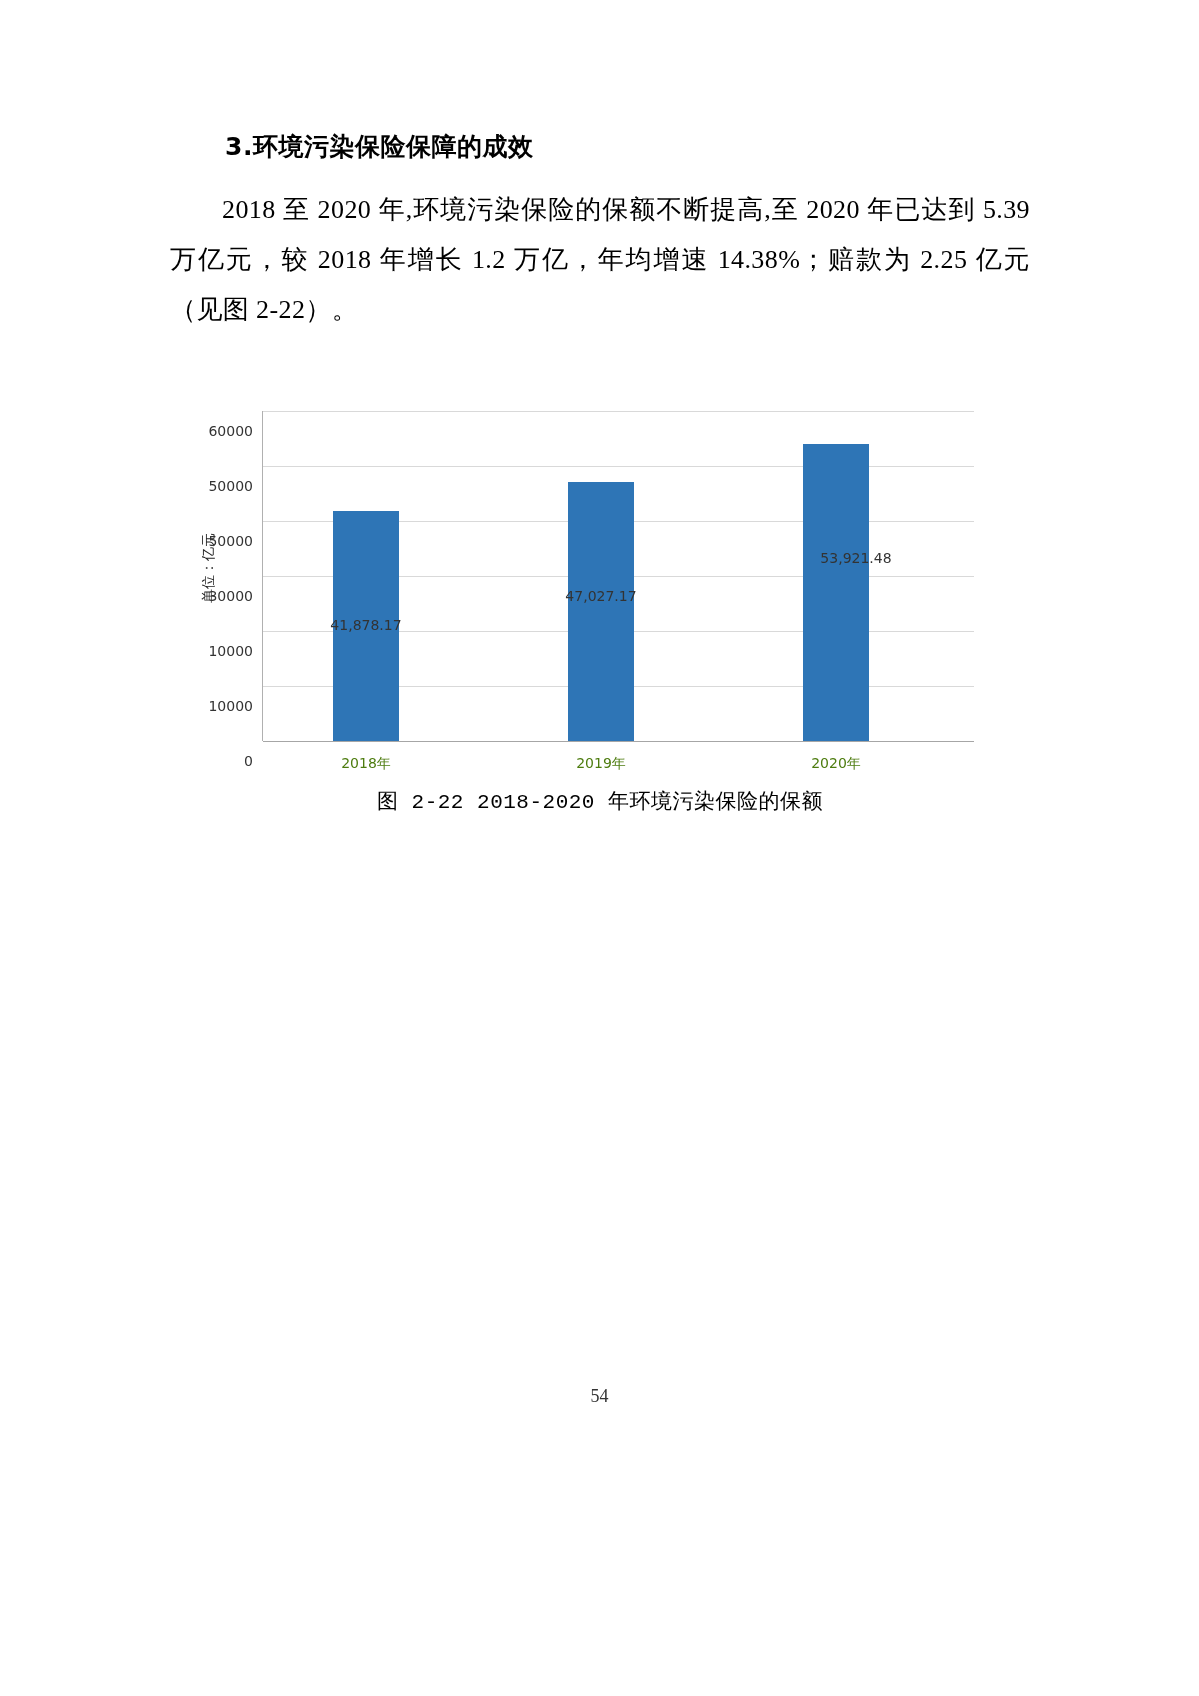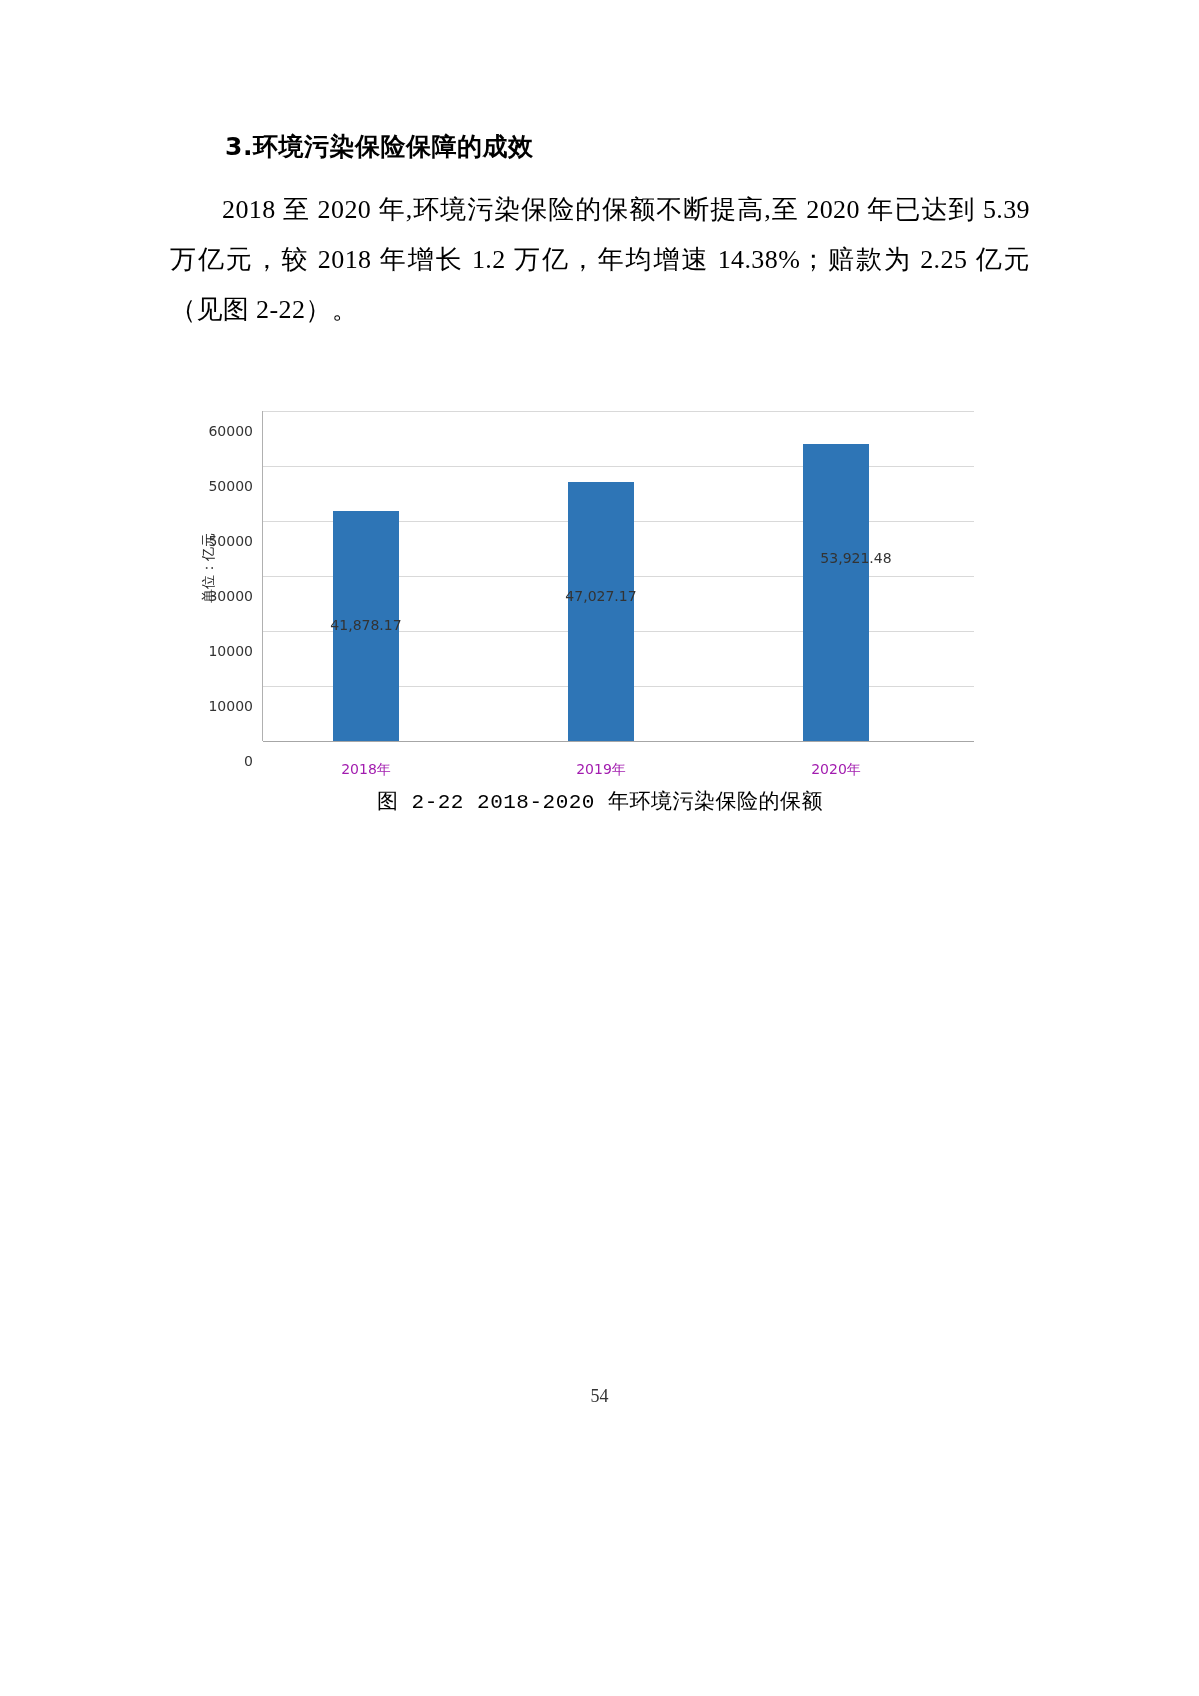--- a/index.html
+++ b/index.html
@@ -114,25 +114,25 @@
     position: absolute;
     transform: translateX(-50%);
     font-family: "DejaVu Sans", sans-serif;
     font-size: 14px;
     color: #333;
     white-space: nowrap;
   }
   .xtick {
     position: absolute;
     top: 100%;
-    margin-top: 20px;
+    margin-top: 14px;
     transform: translateX(-50%);
     font-family: "DejaVu Sans", sans-serif;
     font-size: 14px;
-    color: #a21caf;
+    color: #4d7c0f;
     white-space: nowrap;
   }
   .fig-caption {
     position: absolute;
     top: 398px;
     left: 0;
     width: 860px;
     text-align: center;
     font-size: 21px;
     font-family: Liberation Mono, monospace;

